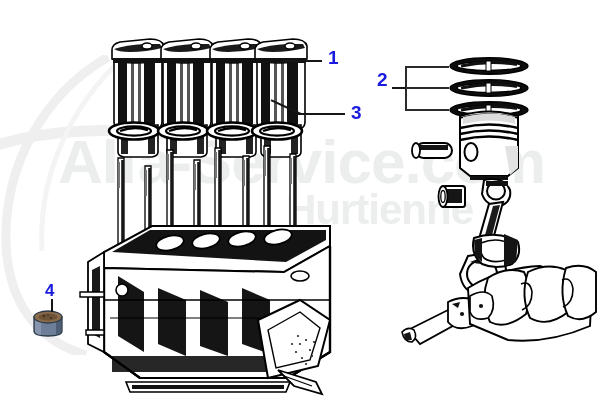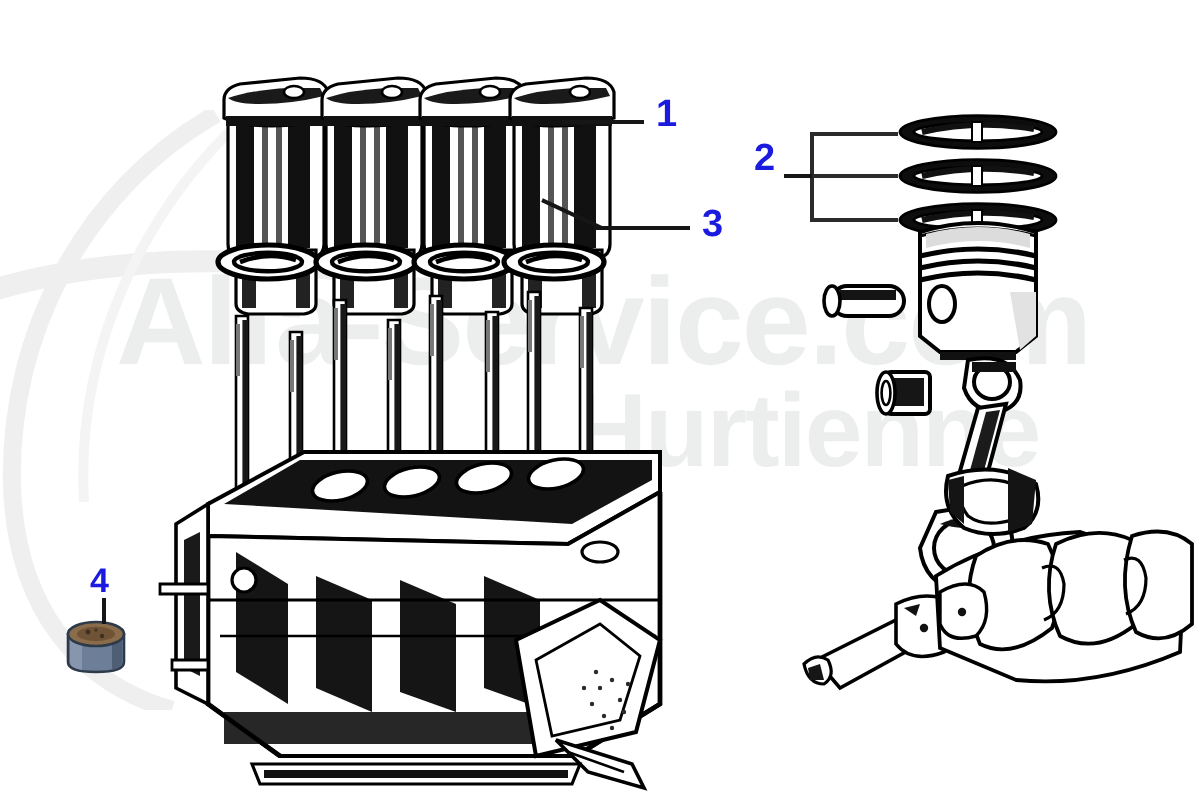--- a/index.html
+++ b/index.html
@@ -16,21 +16,21 @@
   .wm-swoosh{position:absolute;left:-10px;top:55px;width:230px;height:300px;}
   .wm-text{
     position:absolute;
     color:#eceded;
     font-weight:bold;
     letter-spacing:-1px;
     white-space:nowrap;
     font-family:"Liberation Sans", sans-serif;
   }
   #wm-line1{left:58px;top:126px;font-size:62px;}
-  #wm-line2{left:286px;top:186px;font-size:52px;}
+  #wm-line2{left:286px;top:186px;font-size:42px;}
 
   
   .art{position:absolute;inset:0;}
 
   
   .label{
     position:absolute;
     color:#1b1be0;
     font-weight:bold;
     font-size:19px;

